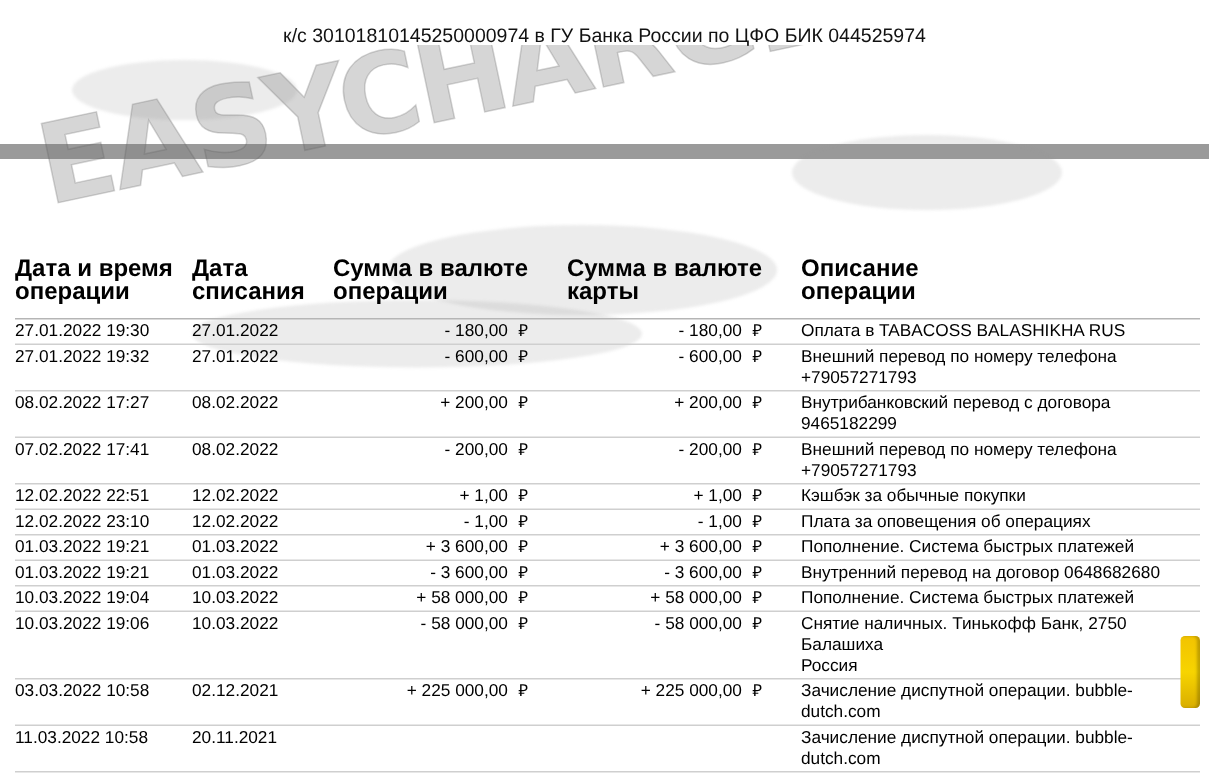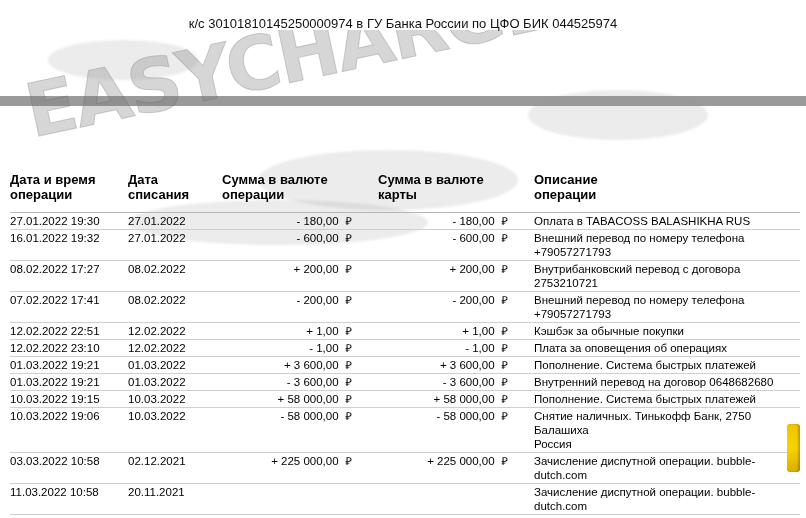--- a/index.html
+++ b/index.html
@@ -76,21 +76,21 @@
     top: 172px;
     left: 10px;
     width: 790px;
   }
   table.txns {
     border-collapse: collapse;
     width: 790px;
     font-size: 11.5px;
   }
   table.txns th {
-    font-size: 13px;
+    font-size: 16px;
     font-weight: bold;
     text-align: left;
     vertical-align: top;
     padding: 0 6px 10px 0;
     line-height: 15px;
     white-space: pre-line;
   }
   table.txns td {
     padding: 1px 6px 1px 0;
     vertical-align: top;
@@ -157,32 +157,32 @@
     </thead>
     <tbody>
         <tr>
           <td class="col-dt">27.01.2022 19:30</td>
           <td class="col-ds">27.01.2022</td>
           <td class="col-amt-o"><span>- 180,00</span><span class="rub">₽</span></td>
           <td class="col-amt-c"><span>- 180,00</span><span class="rub">₽</span></td>
           <td class="col-desc">Оплата в TABACOSS BALASHIKHA RUS</td>
         </tr>
         <tr>
-          <td class="col-dt">16.01.2022 19:32</td>
+          <td class="col-dt">27.01.2022 19:32</td>
           <td class="col-ds">27.01.2022</td>
           <td class="col-amt-o"><span>- 600,00</span><span class="rub">₽</span></td>
           <td class="col-amt-c"><span>- 600,00</span><span class="rub">₽</span></td>
           <td class="col-desc">Внешний перевод по номеру телефона +79057271793</td>
         </tr>
         <tr>
           <td class="col-dt">08.02.2022 17:27</td>
           <td class="col-ds">08.02.2022</td>
           <td class="col-amt-o"><span>+ 200,00</span><span class="rub">₽</span></td>
           <td class="col-amt-c"><span>+ 200,00</span><span class="rub">₽</span></td>
-          <td class="col-desc">Внутрибанковский перевод с договора 2753210721</td>
+          <td class="col-desc">Внутрибанковский перевод с договора 9465182299</td>
         </tr>
         <tr>
           <td class="col-dt">07.02.2022 17:41</td>
           <td class="col-ds">08.02.2022</td>
           <td class="col-amt-o"><span>- 200,00</span><span class="rub">₽</span></td>
           <td class="col-amt-c"><span>- 200,00</span><span class="rub">₽</span></td>
           <td class="col-desc">Внешний перевод по номеру телефона +79057271793</td>
         </tr>
         <tr>
           <td class="col-dt">12.02.2022 22:51</td>
@@ -206,21 +206,21 @@
           <td class="col-desc">Пополнение. Система быстрых платежей</td>
         </tr>
         <tr>
           <td class="col-dt">01.03.2022 19:21</td>
           <td class="col-ds">01.03.2022</td>
           <td class="col-amt-o"><span>- 3 600,00</span><span class="rub">₽</span></td>
           <td class="col-amt-c"><span>- 3 600,00</span><span class="rub">₽</span></td>
           <td class="col-desc">Внутренний перевод на договор 0648682680</td>
         </tr>
         <tr>
-          <td class="col-dt">10.03.2022 19:15</td>
+          <td class="col-dt">10.03.2022 19:04</td>
           <td class="col-ds">10.03.2022</td>
           <td class="col-amt-o"><span>+ 58 000,00</span><span class="rub">₽</span></td>
           <td class="col-amt-c"><span>+ 58 000,00</span><span class="rub">₽</span></td>
           <td class="col-desc">Пополнение. Система быстрых платежей</td>
         </tr>
         <tr>
           <td class="col-dt">10.03.2022 19:06</td>
           <td class="col-ds">10.03.2022</td>
           <td class="col-amt-o"><span>- 58 000,00</span><span class="rub">₽</span></td>
           <td class="col-amt-c"><span>- 58 000,00</span><span class="rub">₽</span></td>

